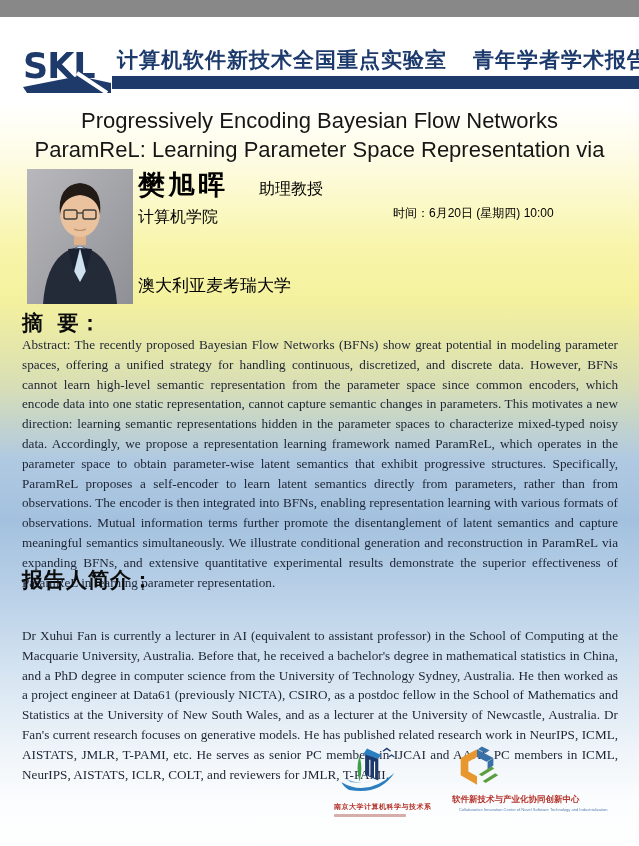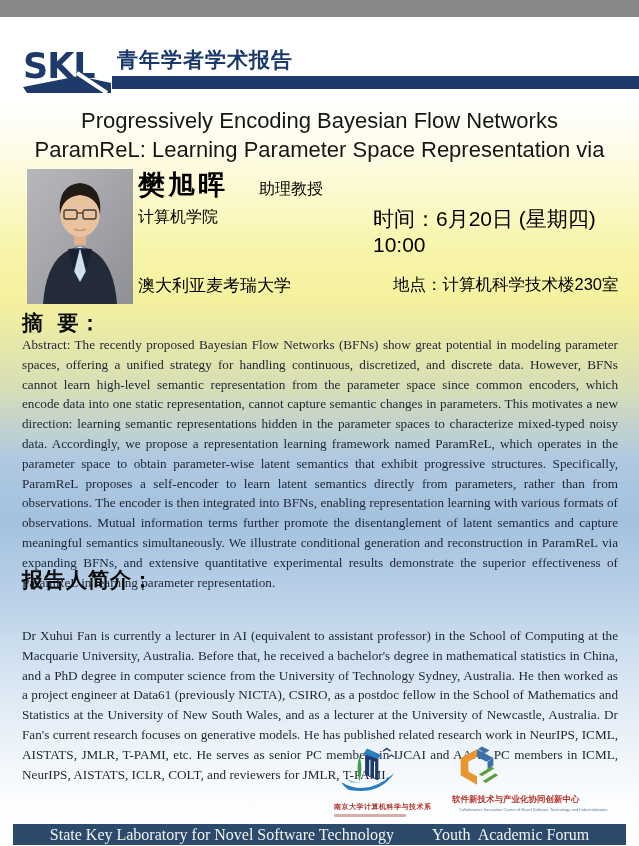--- a/index.html
+++ b/index.html
@@ -30,21 +30,21 @@
     position:absolute;top:90px;left:0;width:639px;text-align:center;
     font-size:22px;line-height:28.5px;color:#161616;font-weight:400;
   }
   
   .photo{position:absolute;left:27px;top:152px;width:106px;height:135px;display:block;}
   .name-row{position:absolute;left:138px;top:150px;display:flex;align-items:baseline;gap:31px;color:#000;}
   .name{font-size:27px;font-weight:bold;letter-spacing:3px;}
   .position{font-size:16px;font-weight:normal;}
   .dept{position:absolute;left:138px;top:190px;font-size:16px;color:#000;}
   .affil{position:absolute;left:138px;top:257px;font-size:17px;color:#000;}
-  .time{position:absolute;left:373px;top:188px;font-size:21px;color:#000;}
+  .time{position:absolute;left:393px;top:188px;font-size:12px;color:#000;}
   .venue{position:absolute;left:393px;top:257px;font-size:16.5px;color:#000;}
   
   .sec-heading{position:absolute;left:22px;font-size:21px;font-weight:bold;color:#0c0c0c;letter-spacing:1px;font-family:Liberation Mono, monospace;}
   .abstract-heading{top:292px;}
   .bio-heading{top:549px;}
   .body-text{
     position:absolute;left:22px;width:596px;text-align:justify;
     font-family:Liberation Serif, serif;
     font-size:13.2px;line-height:19.8px;color:#1d2433;
   }
@@ -74,20 +74,21 @@
 
   <div class="grad"></div>
 
   <div class="header">
     <svg class="skl-logo" viewBox="0 0 88 47">
       <text x="0" y="32" font-size="35" font-weight="bold" letter-spacing="-1" font-family="'DejaVu Sans',sans-serif" fill="#1d3a6b">SKL</text>
       <polygon points="0,41 56,30 88,37 88,47 4,47" fill="#1d3a6b"></polygon>
       <line x1="54" y1="27" x2="84" y2="47" stroke="#ffffff" stroke-width="4"></line>
     </svg>
     <div class="header-title">
+      <span>计算机软件新技术全国重点实验室</span>
       <span>青年学者学术报告</span>
     </div>
     <div class="header-bar"></div>
   </div>
 
   <div class="talk-title">
     <div>Progressively Encoding Bayesian Flow Networks</div>
     <div>ParamReL: Learning Parameter Space Representation via</div>
   </div>
 
@@ -114,21 +115,20 @@
     <path d="M47 60 Q53 63 59 60" stroke="#b98a63" stroke-width="1.2" fill="none"></path>
   </svg>
 
   <div class="name-row">
     <span class="name">樊旭晖</span>
     <span class="position">助理教授</span>
   </div>
   <div class="dept">计算机学院</div>
   <div class="affil">澳大利亚麦考瑞大学</div>
   <div class="time">时间：6月20日 (星期四) 10:00</div>
-  <div class="venue">地点：计算机科学技术楼230室</div>
 
   <div class="sec-heading abstract-heading">摘 要：</div>
   <div class="body-text abstract-body">Abstract: The recently proposed Bayesian Flow Networks (BFNs) show great potential in modeling parameter spaces, offering a unified strategy for handling continuous, discretized, and discrete data. However, BFNs cannot learn high-level semantic representation from the parameter space since common encoders, which encode data into one static representation, cannot capture semantic changes in parameters. This motivates a new direction: learning semantic representations hidden in the parameter spaces to characterize mixed-typed noisy data. Accordingly, we propose a representation learning framework named ParamReL, which operates in the parameter space to obtain parameter-wise latent semantics that exhibit progressive structures. Specifically, ParamReL proposes a self-encoder to learn latent semantics directly from parameters, rather than from observations. The encoder is then integrated into BFNs, enabling representation learning with various formats of observations. Mutual information terms further promote the disentanglement of latent semantics and capture meaningful semantics simultaneously. We illustrate conditional generation and reconstruction in ParamReL via expanding BFNs, and extensive quantitative experimental results demonstrate the superior effectiveness of ParamReL in learning parameter representation.</div>
 
   <div class="sec-heading bio-heading">报告人简介：</div>
   <div class="body-text bio-body">Dr Xuhui Fan is currently a lecturer in AI (equivalent to assistant professor) in the School of Computing at the Macquarie University, Australia. Before that, he received a bachelor's degree in mathematical statistics in China, and a PhD degree in computer science from the University of Technology Sydney, Australia. He then worked as a project engineer at Data61 (previously NICTA), CSIRO, as a postdoc fellow in the School of Mathematics and Statistics at the University of New South Wales, and as a lecturer at the University of Newcastle, Australia. Dr Fan's current research focuses on generative models. He has published related research work in NeurIPS, ICML, AISTATS, JMLR, T-PAMI, etc. He serves as senior PC members in IJCAI and AAAI, PC members in ICML, NeurIPS, AISTATS, ICLR, COLT, and reviewers for JMLR, T-PAMI.</div>
 
   <div class="logo-block nju-block">
     <svg width="66" height="56" viewBox="0 0 70 58">
       <path d="M8 40 Q35 56 64 30 Q48 54 16 48 Q10 45 8 40 Z" fill="#2b7fc1"></path>
@@ -151,18 +151,14 @@
       <polygon points="26,3 43,12 36,16 26,11" fill="#3a70a8"></polygon>
       <polygon points="31,0 39,4 35,7 27,3" fill="#3a70a8"></polygon>
       <polygon points="43,12 43,20 37,24 37,16" fill="#3a70a8"></polygon>
       <polygon points="28,29 41,21 44,23 31,31" fill="#5a9e3f"></polygon>
       <polygon points="32,36 45,28 48,30 35,38" fill="#5a9e3f"></polygon>
     </svg>
     <div class="logo-caption cic-caption">软件新技术与产业化协同创新中心</div>
     <div class="logo-sub">Collaborative Innovation Center of Novel Software Technology and Industrialization</div>
   </div>
 
-  <div class="footer-bar">
-    <span>State Key Laboratory for Novel Software Technology</span>
-    <span>Youth  Academic Forum</span>
-  </div>
 
 </div>
 
 </body></html>

